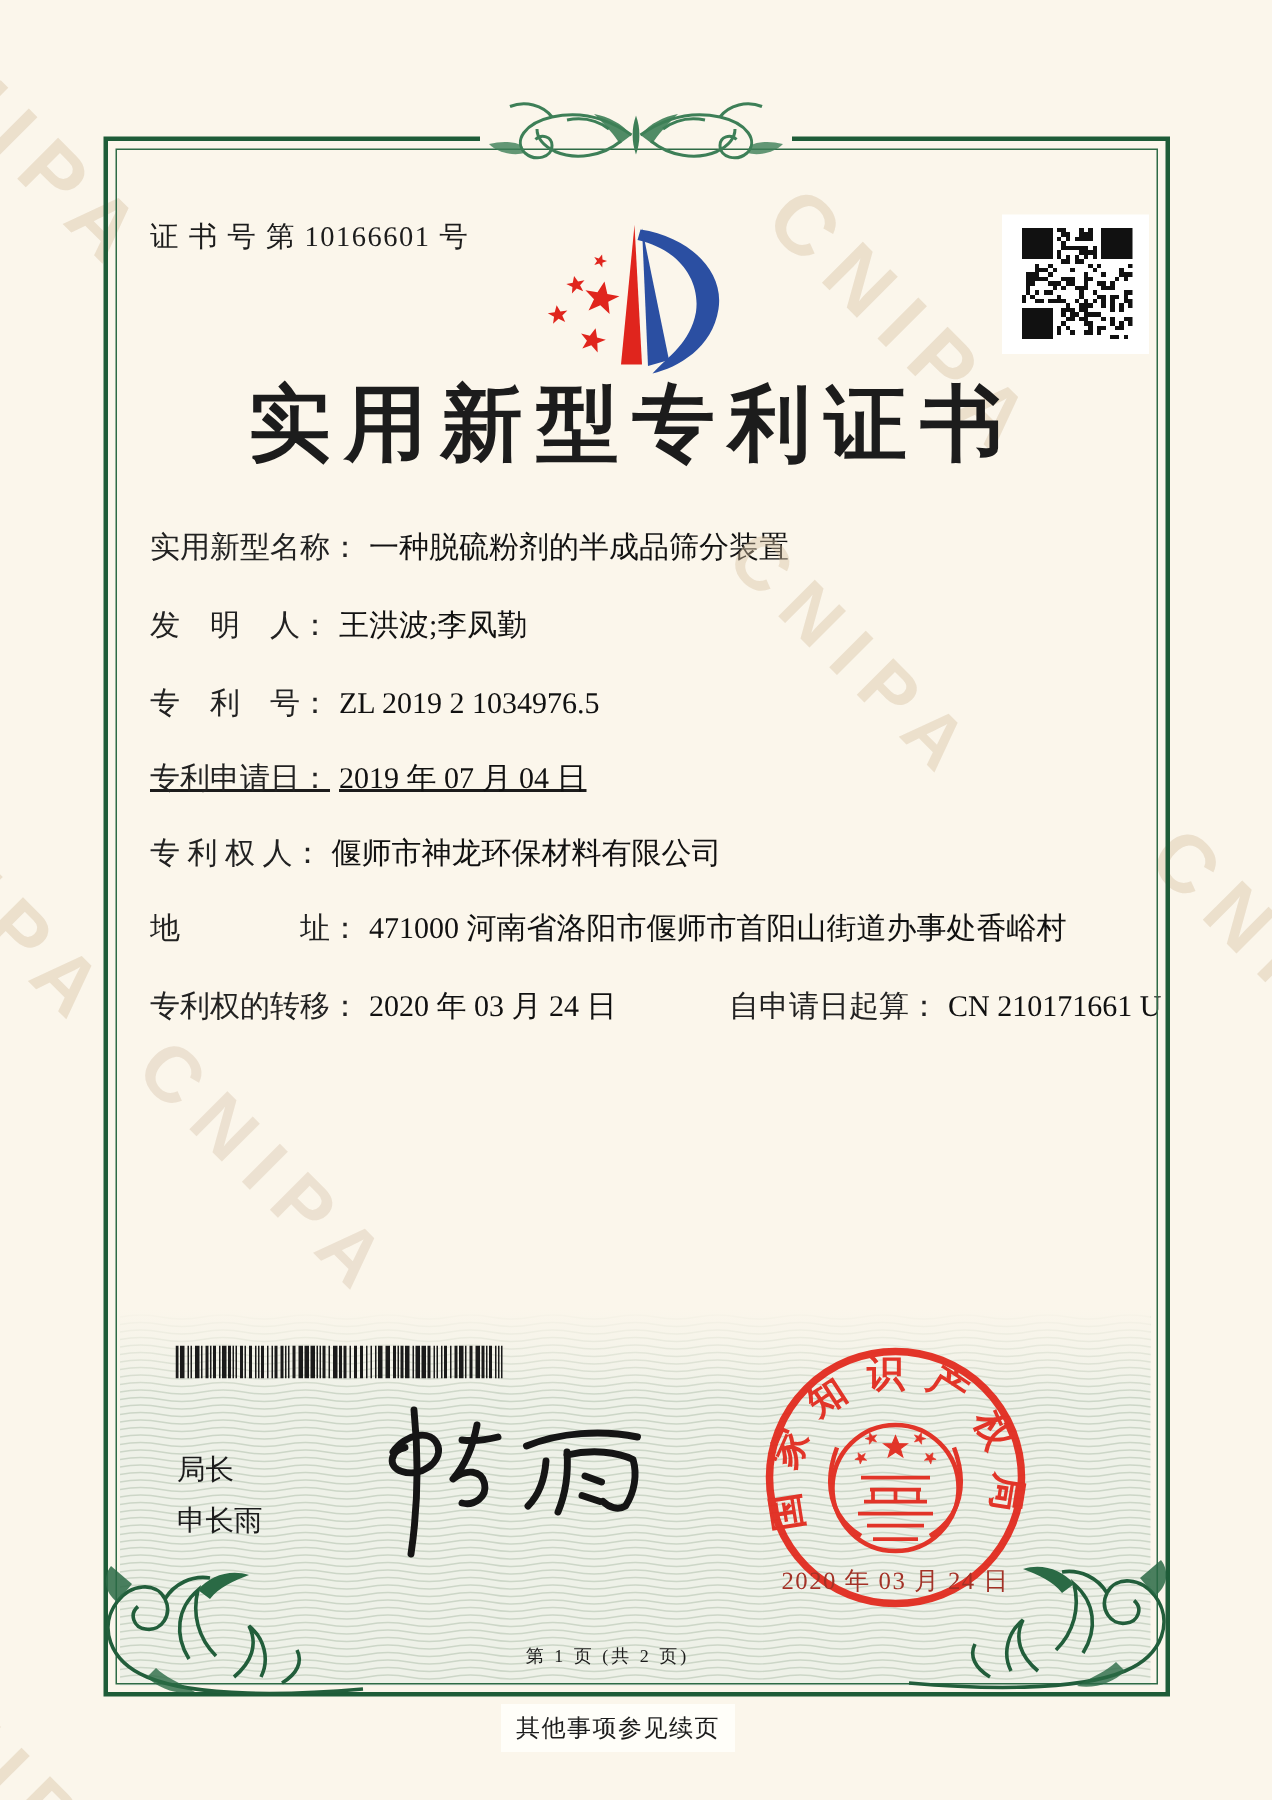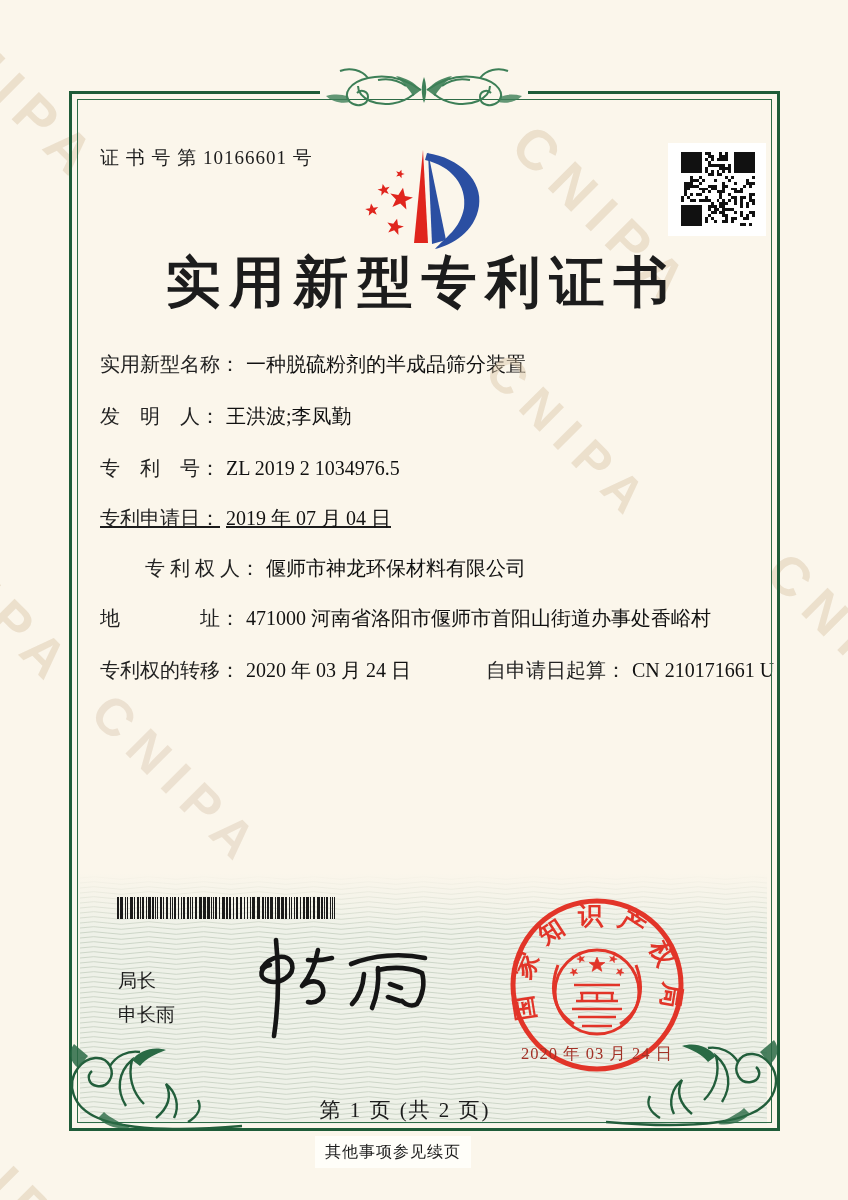--- a/index.html
+++ b/index.html
@@ -44,38 +44,38 @@
   #qr rect{fill:#111;}
 
   .title{left:69px;top:246px;width:705px;text-align:center;font-size:55px;
          font-weight:bold;letter-spacing:9px;}
 
   .fields{left:0;top:0;}
   .frow{position:absolute;left:100px;font-size:20px;white-space:nowrap;}
   .frow .lab{color:#222;}
   .frow .val{color:#111;margin-left:6px;}
   .r1{top:351px;} .r2{top:403px;} .r3{top:455px;} .r4{top:505px;text-decoration:underline;}
-  .r5{top:555px;margin-left:45px;} .r6{top:605px;} .r7{top:657px;}
+  .r5{top:555px;} .r6{top:605px;} .r7{top:657px;}
   .lab2{margin-left:70px;}
 
   .paras{left:100px;top:690px;width:653px;font-size:17.5px;line-height:29px;
          text-align:justify;}
   .paras p{margin:0;text-indent:2em;}
 
   .barcode{left:117px;top:897px;width:224px;height:22px;}
   #barcode rect{fill:#1a1a1a;}
 
   .signer{left:118px;top:964px;font-size:19px;line-height:34px;}
   .signature{left:248px;top:932px;width:210px;height:120px;}
   .signature path{fill:none;stroke:#151515;stroke-width:4.6;stroke-linecap:round;stroke-linejoin:round;}
 
   .seal{left:502px;top:893px;width:190px;height:190px;z-index:6;opacity:.93;}
 
-  .pageno{left:69px;top:1096px;width:672px;text-align:center;font-size:21px;letter-spacing:2px;z-index:5;}
-  .note-box{left:315px;top:1136px;width:156px;height:32px;background:#fffef9;
+  .pageno{left:69px;top:1096px;width:672px;text-align:center;font-size:12px;letter-spacing:2px;z-index:5;}
+  .note-box{left:334px;top:1136px;width:156px;height:32px;background:#fffef9;
             display:flex;align-items:center;justify-content:center;font-size:16px;
             letter-spacing:1px;z-index:5;}
 </style>
 </head>
 <body>
 
 <div class="wm wm1">CNIPA</div>
 <div class="wm wm2">CNIPA</div>
 <div class="wm wm3">CNIPA</div>
 <div class="wm wm4">CNIPA</div>

